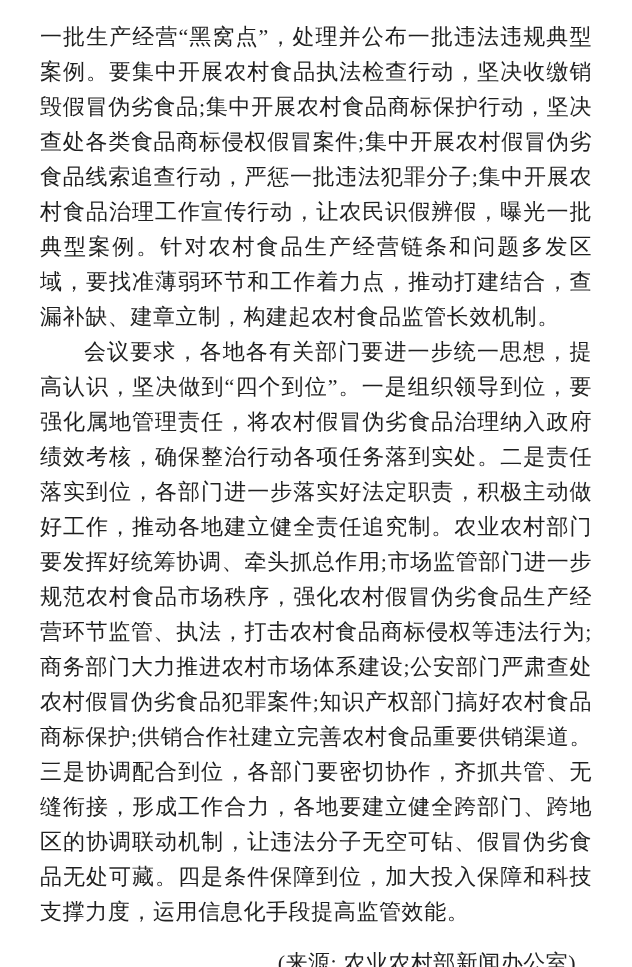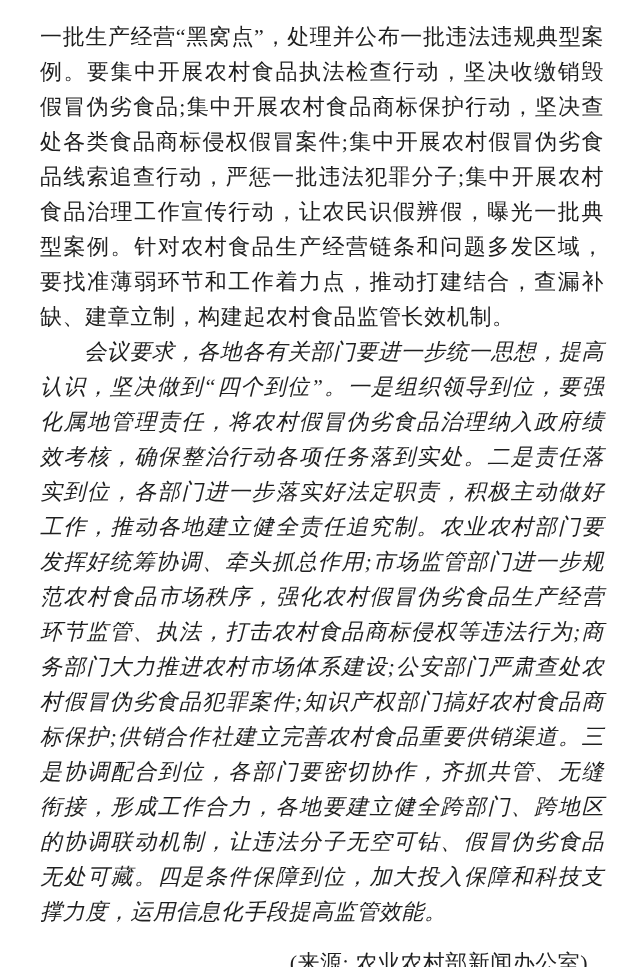--- a/index.html
+++ b/index.html
@@ -6,37 +6,36 @@
     margin: 0;
     padding: 0;
     background: #ffffff;
   }
   .page {
     position: relative;
     width: 632px;
     height: 967px;
     box-sizing: border-box;
     background: #ffffff;
-    padding: 19px 28px 0 40px;
+    padding: 19px 40px 0 40px;
     overflow: hidden;
     font-family: "Liberation Serif", "DejaVu Serif", serif;
     color: #1f1f1f;
   }
   .para {
     margin: 0;
     font-size: 22px;
     line-height: 35px;
     letter-spacing: 0.6px;
     text-align: justify;
     text-justify: inter-ideograph;
     word-break: break-all;
   }
   .para.indent {
     text-indent: 2em;
-    font-style: italic;
   }
   .source-line {
     margin: 16px;
     font-size: 22px;
     line-height: 35px;
     text-align: right;
     letter-spacing: 0.5px;
   }
   .page-number {
     margin-top: 2px;

